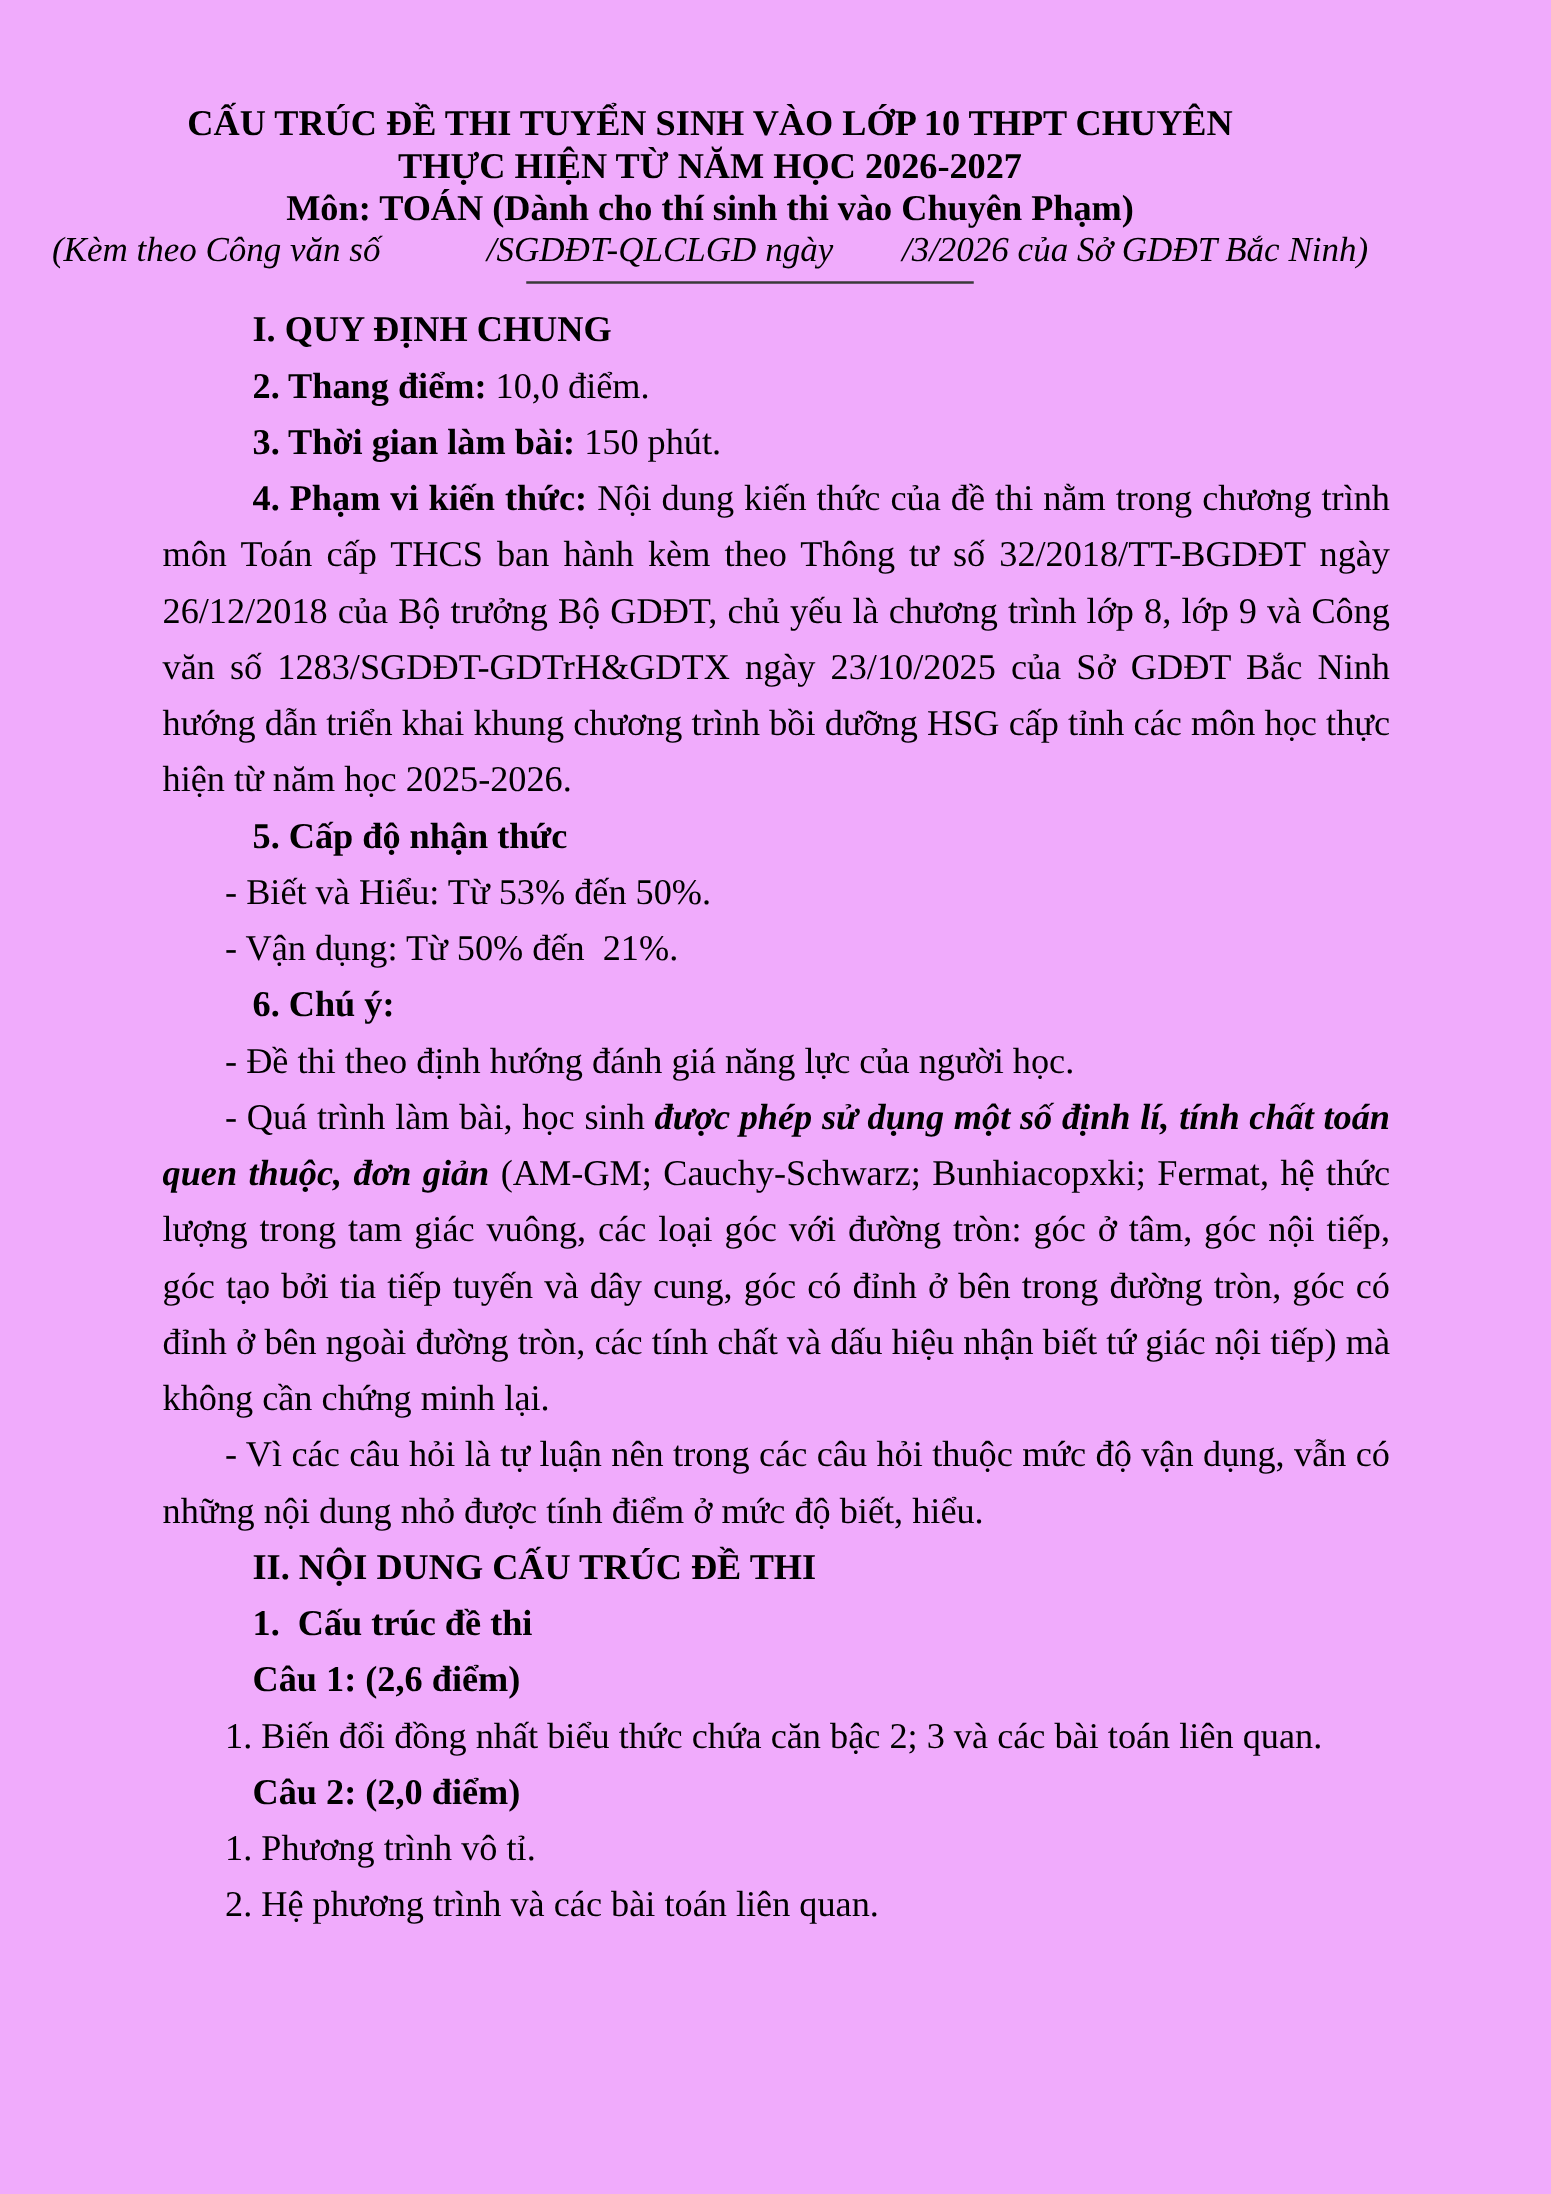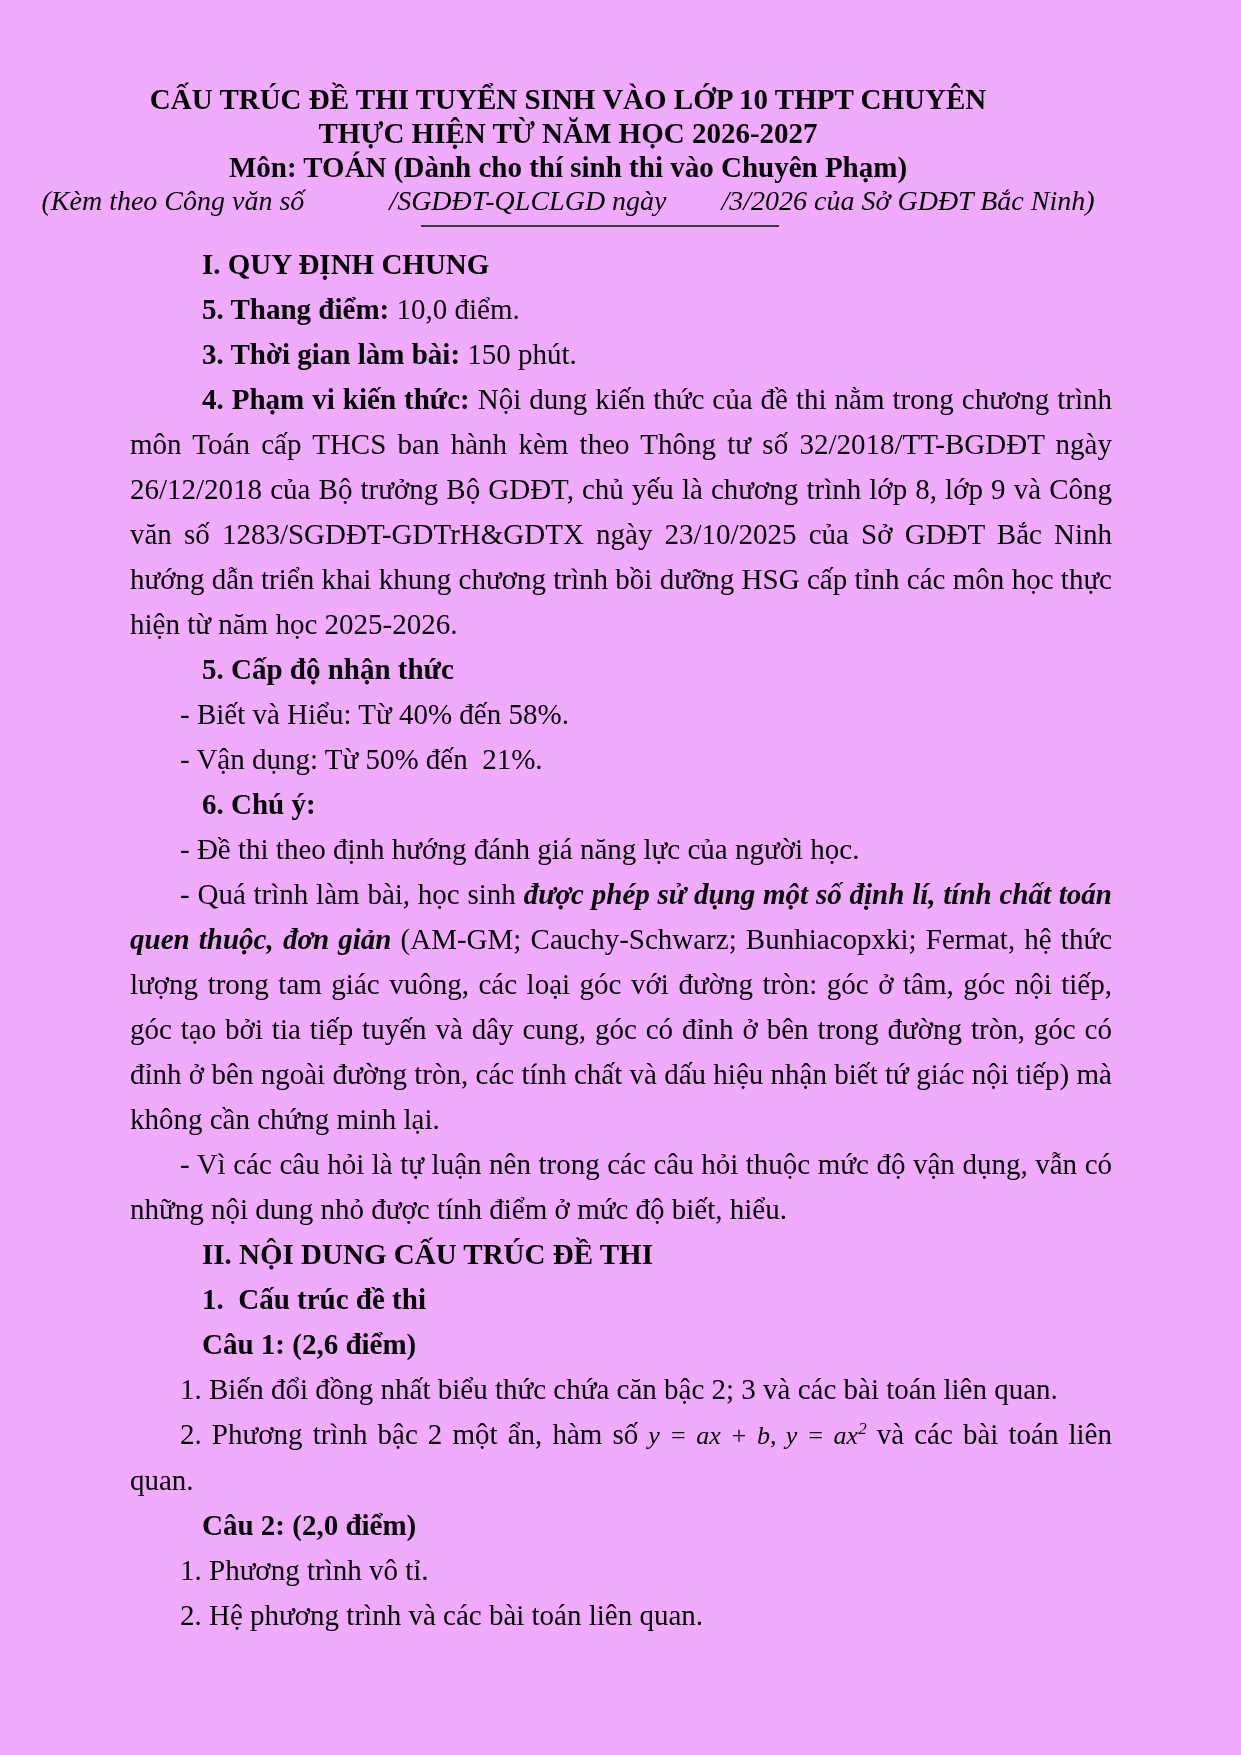--- a/index.html
+++ b/index.html
@@ -68,49 +68,48 @@
     <div class="h-bold">Môn: TOÁN (Dành cho thí sinh thi vào Chuyên Phạm)</div>
     <div class="h-italic"><span>(Kèm theo Công văn số</span><span class="gap gap-1"></span><span>/SGDĐT-QLCLGD ngày</span><span class="gap gap-2"></span><span>/3/2026 của Sở GDĐT Bắc Ninh)</span></div>
     <div class="rule"></div>
   </div>
 
   <div class="doc-body">
 
     <p><span class="b">I. QUY ĐỊNH CHUNG</span></p>
 
 
-    <p><span class="b">5. Thang điểm:</span><span class="pw"> 10,0 điểm.</span></p>
+    <p><span class="b">2. Thang điểm:</span><span class="pw"> 10,0 điểm.</span></p>
 
     <p><span class="b">3. Thời gian làm bài:</span><span class="pw"> 150 phút.</span></p>
 
     <p><span class="b">4. Phạm vi kiến thức:</span><span> Nội dung kiến thức của đề thi nằm trong chương trình môn Toán cấp THCS ban hành kèm theo Thông tư số 32/2018/TT-BGDĐT ngày 26/12/2018 của Bộ trưởng Bộ GDĐT, chủ yếu là chương trình lớp 8, lớp 9 và Công văn số 1283/SGDĐT-GDTrH&amp;GDTX ngày 23/10/2025 của Sở GDĐT Bắc Ninh hướng dẫn triển khai khung chương trình bồi dưỡng HSG cấp tỉnh các môn học thực hiện từ năm học 2025-2026.</span></p>
 
     <p><span class="b">5. Cấp độ nhận thức</span></p>
 
-    <p><span>- Biết và Hiểu: Từ 40% đến 58%.</span></p>
+    <p><span>- Biết và Hiểu: Từ 53% đến 50%.</span></p>
 
     <p><span class="pw">- Vận dụng: Từ 50% đến  21%.</span></p>
 
     <p><span class="b">6. Chú ý:</span></p>
 
     <p><span>- Đề thi theo định hướng đánh giá năng lực của người học.</span></p>
 
     <p><span>- Quá trình làm bài, học sinh </span><span class="bi">được phép sử dụng một số định lí, tính chất toán quen thuộc, đơn giản</span><span> (AM-GM; Cauchy-Schwarz; Bunhiacopxki; Fermat, hệ thức lượng trong tam giác vuông, các loại góc với đường tròn: góc ở tâm, góc nội tiếp, góc tạo bởi tia tiếp tuyến và dây cung, góc có đỉnh ở bên trong đường tròn, góc có đỉnh ở bên ngoài đường tròn, các tính chất và dấu hiệu nhận biết tứ giác nội tiếp) mà không cần chứng minh lại.</span></p>
 
     <p><span>- Vì các câu hỏi là tự luận nên trong các câu hỏi thuộc mức độ vận dụng, vẫn có những nội dung nhỏ được tính điểm ở mức độ biết, hiểu.</span></p>
 
     <p><span class="b">II. NỘI DUNG CẤU TRÚC ĐỀ THI</span></p>
 
     <p><span class="b pw">1.  Cấu trúc đề thi</span></p>
 
     <p><span class="b">Câu 1: (2,6 điểm)</span></p>
 
     <p><span>1. Biến đổi đồng nhất biểu thức chứa căn bậc 2; 3 và các bài toán liên quan.</span></p>
 
-    <p><span>2. Phương trình bậc 2 một ẩn, hàm số </span><span class="math"><span>y = ax + b, y = ax</span><sup>2</sup></span><span> và các bài toán liên quan.</span></p>
 
     <p><span class="b">Câu 2: (2,0 điểm)</span></p>
 
     <p><span>1. Phương trình vô tỉ.</span></p>
 
     <p><span>2. Hệ phương trình và các bài toán liên quan.</span></p>
 
   </div>
 </div>
 

